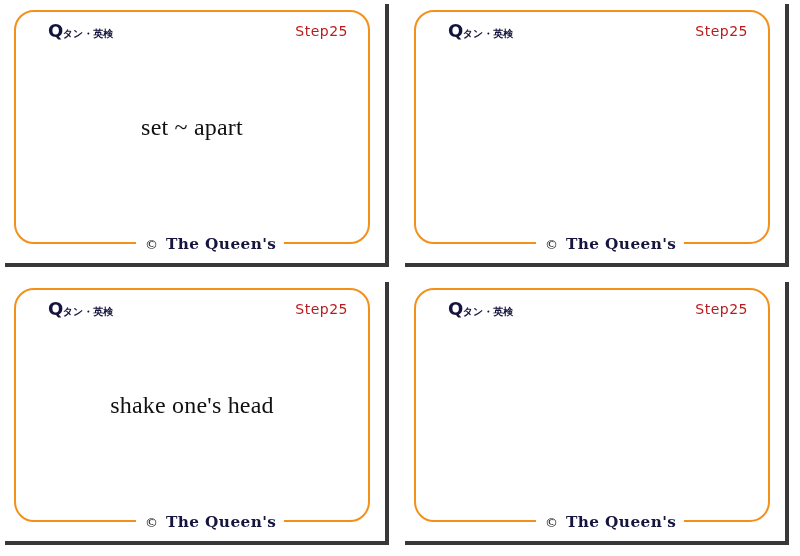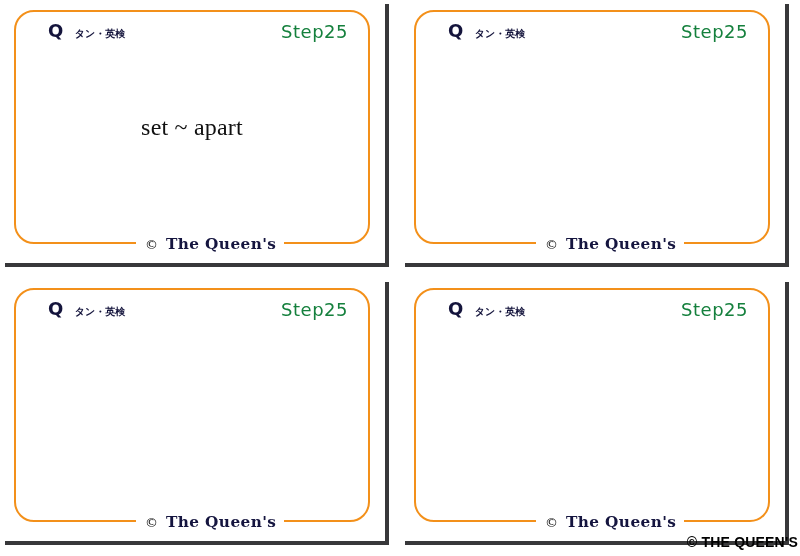--- a/index.html
+++ b/index.html
@@ -96,29 +96,29 @@
     font-weight: bold;
     font-size: 18px;
     line-height: 1;
     letter-spacing: -0.5px;
   }
   .brand-jp {
     font-family: "DejaVu Sans", sans-serif;
     font-weight: bold;
     font-size: 10px;
     line-height: 1;
-    margin-left: 12px;
+    margin-left: 0px;
     letter-spacing: 0px;
   }
 
   .step-label {
     font-family: "DejaVu Sans", sans-serif;
-    font-size: 18px;
+    font-size: 14px;
     font-weight: normal;
-    color: #15803d;
+    color: #b91c1c;
     letter-spacing: 0.5px;
     white-space: nowrap;
     text-align: right;
   }
 
   
   .card-phrase {
     position: absolute;
     left: 14px;
     top: 10px;
@@ -244,43 +244,45 @@
     <div class="shadow-bottom"></div>
     <div class="card-white"></div>
     <div class="card-frame"></div>
     <div class="card-header">
       <div class="brand">
         <span class="brand-q">Q</span>
         <span class="brand-jp">タン・英検</span>
       </div>
       <div class="step-label">Step25</div>
     </div>
-    <div class="card-footer">
-      <div class="footer-sig">
-        <span class="footer-copy">©</span>
-        <span class="footer-name">The Queen's</span>
-      </div>
-    </div>
-  </div>
-
-  <div class="card-slot">
-    <div class="shadow-right"></div>
-    <div class="shadow-bottom"></div>
-    <div class="card-white"></div>
-    <div class="card-frame"></div>
-    <div class="card-header">
-      <div class="brand">
-        <span class="brand-q">Q</span>
-        <span class="brand-jp">タン・英検</span>
-      </div>
-      <div class="step-label">Step25</div>
-    </div>
-    <div class="card-footer">
-      <div class="footer-sig">
-        <span class="footer-copy">©</span>
-        <span class="footer-name">The Queen's</span>
-      </div>
-    </div>
-  </div>
-
-  <div id="watermark">© THE QUEEN'S</div>
+    <div class="card-phrase">
+      <span>shake one's head</span>
+    </div>
+    <div class="card-footer">
+      <div class="footer-sig">
+        <span class="footer-copy">©</span>
+        <span class="footer-name">The Queen's</span>
+      </div>
+    </div>
+  </div>
+
+  <div class="card-slot">
+    <div class="shadow-right"></div>
+    <div class="shadow-bottom"></div>
+    <div class="card-white"></div>
+    <div class="card-frame"></div>
+    <div class="card-header">
+      <div class="brand">
+        <span class="brand-q">Q</span>
+        <span class="brand-jp">タン・英検</span>
+      </div>
+      <div class="step-label">Step25</div>
+    </div>
+    <div class="card-footer">
+      <div class="footer-sig">
+        <span class="footer-copy">©</span>
+        <span class="footer-name">The Queen's</span>
+      </div>
+    </div>
+  </div>
+
 
 </div>
 
 </body></html>

